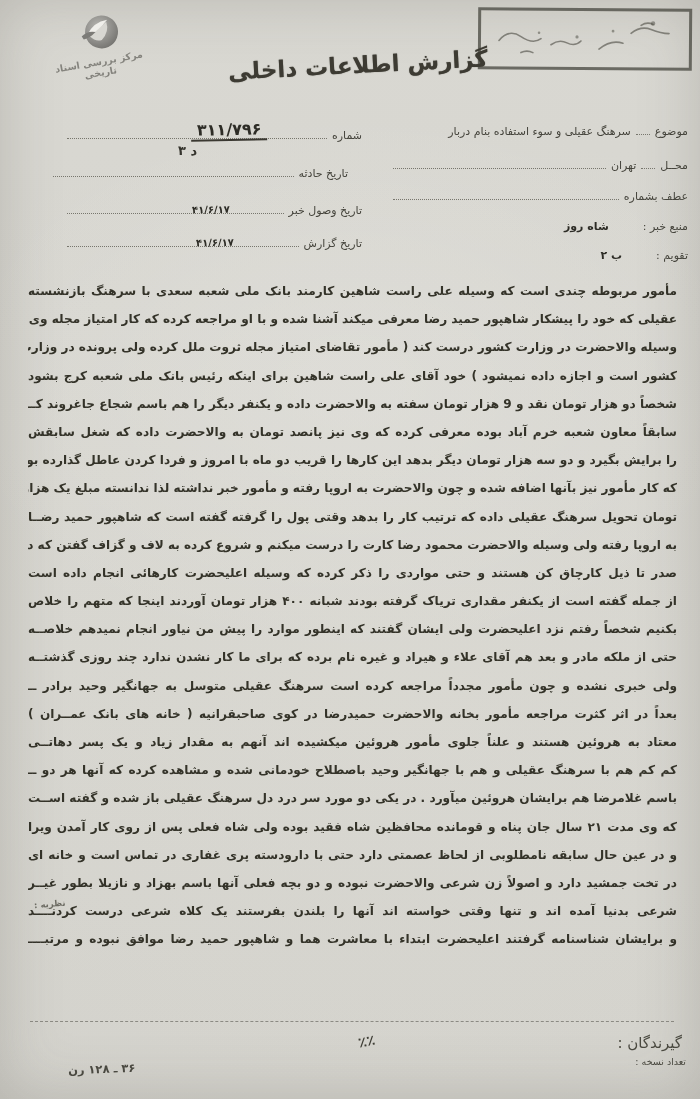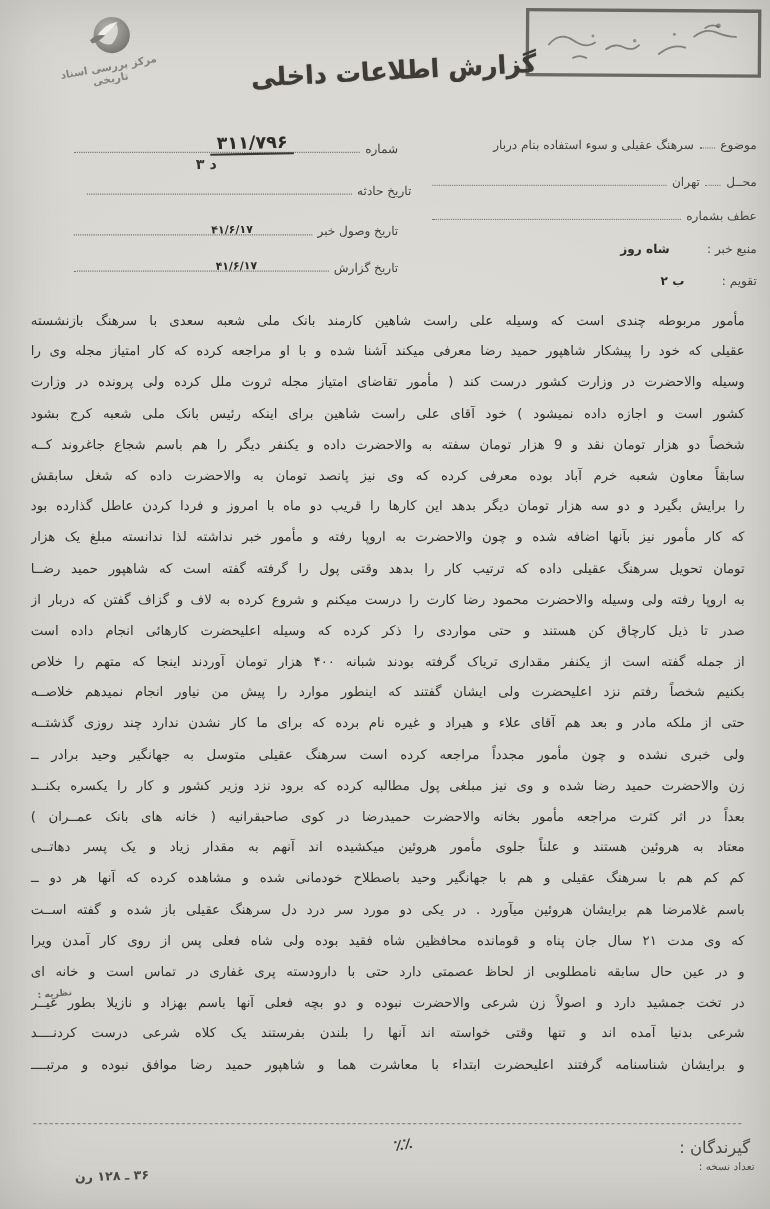--- a/index.html
+++ b/index.html
@@ -30,21 +30,21 @@
   .mrow .dots.short{flex:0 0 14px;}
   .hand{font-weight:bold;color:#2d2c26;}
   .num-val{position:absolute;right:95px;bottom:1px;font-size:16px;letter-spacing:2px;border-bottom:2px solid #3a3831;transform:rotate(-1deg);padding:0 6px;}
   .date-val{position:absolute;bottom:2px;font-size:10px;letter-spacing:1.5px;transform:rotate(-1deg);}
   .note-hand{position:absolute;left:178px;top:143px;font-size:13px;font-weight:bold;color:#35342d;letter-spacing:10px;}
   .typed-val{white-space:nowrap;letter-spacing:.5px;}
   .gap{flex:0 0 34px;}
   
   .body{position:absolute;left:28px;right:23px;top:277px;font-size:12.1px;color:#343329;}
   .body .line{height:28.2px;line-height:28.2px;white-space:nowrap;overflow:hidden;
-    text-align:justify;text-align-last:justify;text-justify:inter-word;}
+    text-align:justify;text-align-last:justify;text-justify:inter-word;font-weight:bold;}
   .marginal{position:absolute;left:34px;top:899px;font-size:8.5px;color:#5a5950;opacity:.85;transform:rotate(-5deg);font-weight:bold;}
   .end-rule{position:absolute;left:30px;right:26px;top:1021px;border-top:1.5px dashed rgba(100,98,90,.65);}
   
   .recipients{position:absolute;right:18px;top:1034px;font-size:15px;color:#4a4940;font-weight:normal;}
   .copies{position:absolute;right:14px;top:1056px;font-size:9.5px;color:#4a4940;}
   .center-mark{position:absolute;left:358px;top:1033px;font-size:14px;font-weight:bold;color:#3d3c34;transform:rotate(-12deg);letter-spacing:3px;}
   .bottom-note{position:absolute;left:68px;top:1062px;font-size:11.5px;font-weight:bold;color:#4a4941;transform:rotate(-2deg);letter-spacing:1px;}
 </style>
 </head>
 <body>
@@ -89,21 +89,21 @@
 
   <div class="title">گزارش اطلاعات داخلی</div>
 
   <div class="mrow" style="left:62px;top:116px;width:300px;height:26px;">
     <span class="lbl">شماره</span>
     <span class="dots"></span>
     <span class="num-val hand">۳۱۱/۷۹۶</span>
   </div>
   <div class="note-hand">د ۳</div>
 
-  <div class="mrow" style="left:74px;top:158px;width:300px;height:22px;">
+  <div class="mrow" style="left:48px;top:158px;width:300px;height:22px;">
     <span class="lbl">تاریخ حادثه</span>
     <span class="dots"></span>
   </div>
 
   <div class="mrow" style="left:62px;top:191px;width:300px;height:26px;">
     <span class="lbl">تاریخ وصول خبر</span>
     <span class="dots"></span>
     <span class="date-val hand" style="right:132px;">۴۱/۶/۱۷</span>
   </div>
 
@@ -152,21 +152,20 @@
     <div class="line">سابقاً معاون شعبه خرم آباد بوده معرفی کرده که وی نیز پانصد تومان به والاحضرت داده که شغل سابقش</div>
     <div class="line">را برایش بگیرد و دو سه هزار تومان دیگر بدهد این کارها را قریب دو ماه با امروز و فردا کردن عاطل گذارده بود</div>
     <div class="line">که کار مأمور نیز بآنها اضافه شده و چون والاحضرت به اروپا رفته و مأمور خبر نداشته لذا ندانسته مبلغ یک هزار</div>
     <div class="line">تومان تحویل سرهنگ عقیلی داده که ترتیب کار را بدهد وقتی پول را گرفته گفته است که شاهپور حمید رضــا</div>
     <div class="line">به اروپا رفته ولی وسیله والاحضرت محمود رضا کارت را درست میکنم و شروع کرده به لاف و گزاف گفتن که دربار از</div>
     <div class="line">صدر تا ذیل کارچاق کن هستند و حتی مواردی را ذکر کرده که وسیله اعلیحضرت کارهائی انجام داده است</div>
     <div class="line">از جمله گفته است از یکنفر مقداری تریاک گرفته بودند شبانه ۴۰۰ هزار تومان آوردند اینجا که متهم را خلاص</div>
     <div class="line">بکنیم شخصاً رفتم نزد اعلیحضرت ولی ایشان گفتند که اینطور موارد را پیش من نیاور انجام نمیدهم خلاصــه</div>
     <div class="line">حتی از ملکه مادر و بعد هم آقای علاء و هیراد و غیره نام برده که برای ما کار نشدن ندارد چند روزی گذشتــه</div>
     <div class="line">ولی خبری نشده و چون مأمور مجدداً مراجعه کرده است سرهنگ عقیلی متوسل به جهانگیر وحید برادر ــ</div>
-    <div class="line">زن والاحضرت حمید رضا شده و وی نیز مبلغی پول مطالبه کرده که برود نزد وزیر کشور و کار را یکسره بکنــد</div>
     <div class="line">بعداً در اثر کثرت مراجعه مأمور بخانه والاحضرت حمیدرضا در کوی صاحبقرانیه ( خانه های بانک عمــران )</div>
     <div class="line">معتاد به هروئین هستند و علناً جلوی مأمور هروئین میکشیده اند آنهم به مقدار زیاد و یک پسر دهاتــی</div>
     <div class="line">کم کم هم با سرهنگ عقیلی و هم با جهانگیر وحید باصطلاح خودمانی شده و مشاهده کرده که آنها هر دو ــ</div>
     <div class="line">باسم غلامرضا هم برایشان هروئین میآورد . در یکی دو مورد سر درد دل سرهنگ عقیلی باز شده و گفته اســت</div>
     <div class="line">که وی مدت ۲۱ سال جان پناه و قومانده محافظین شاه فقید بوده ولی شاه فعلی پس از روی کار آمدن ویرا</div>
     <div class="line">و در عین حال سابقه نامطلوبی از لحاظ عصمتی دارد حتی با دارودسته پری غفاری در تماس است و خانه ای</div>
     <div class="line">در تخت جمشید دارد و اصولاً زن شرعی والاحضرت نبوده و دو بچه فعلی آنها باسم بهزاد و نازیلا بطور غیــر</div>
     <div class="line">شرعی بدنیا آمده اند و تنها وقتی خواسته اند آنها را بلندن بفرستند یک کلاه شرعی درست کردنــــد</div>
     <div class="line">و برایشان شناسنامه گرفتند اعلیحضرت ابتداء با معاشرت هما و شاهپور حمید رضا موافق نبوده و مرتبــــ</div>
   </div>

